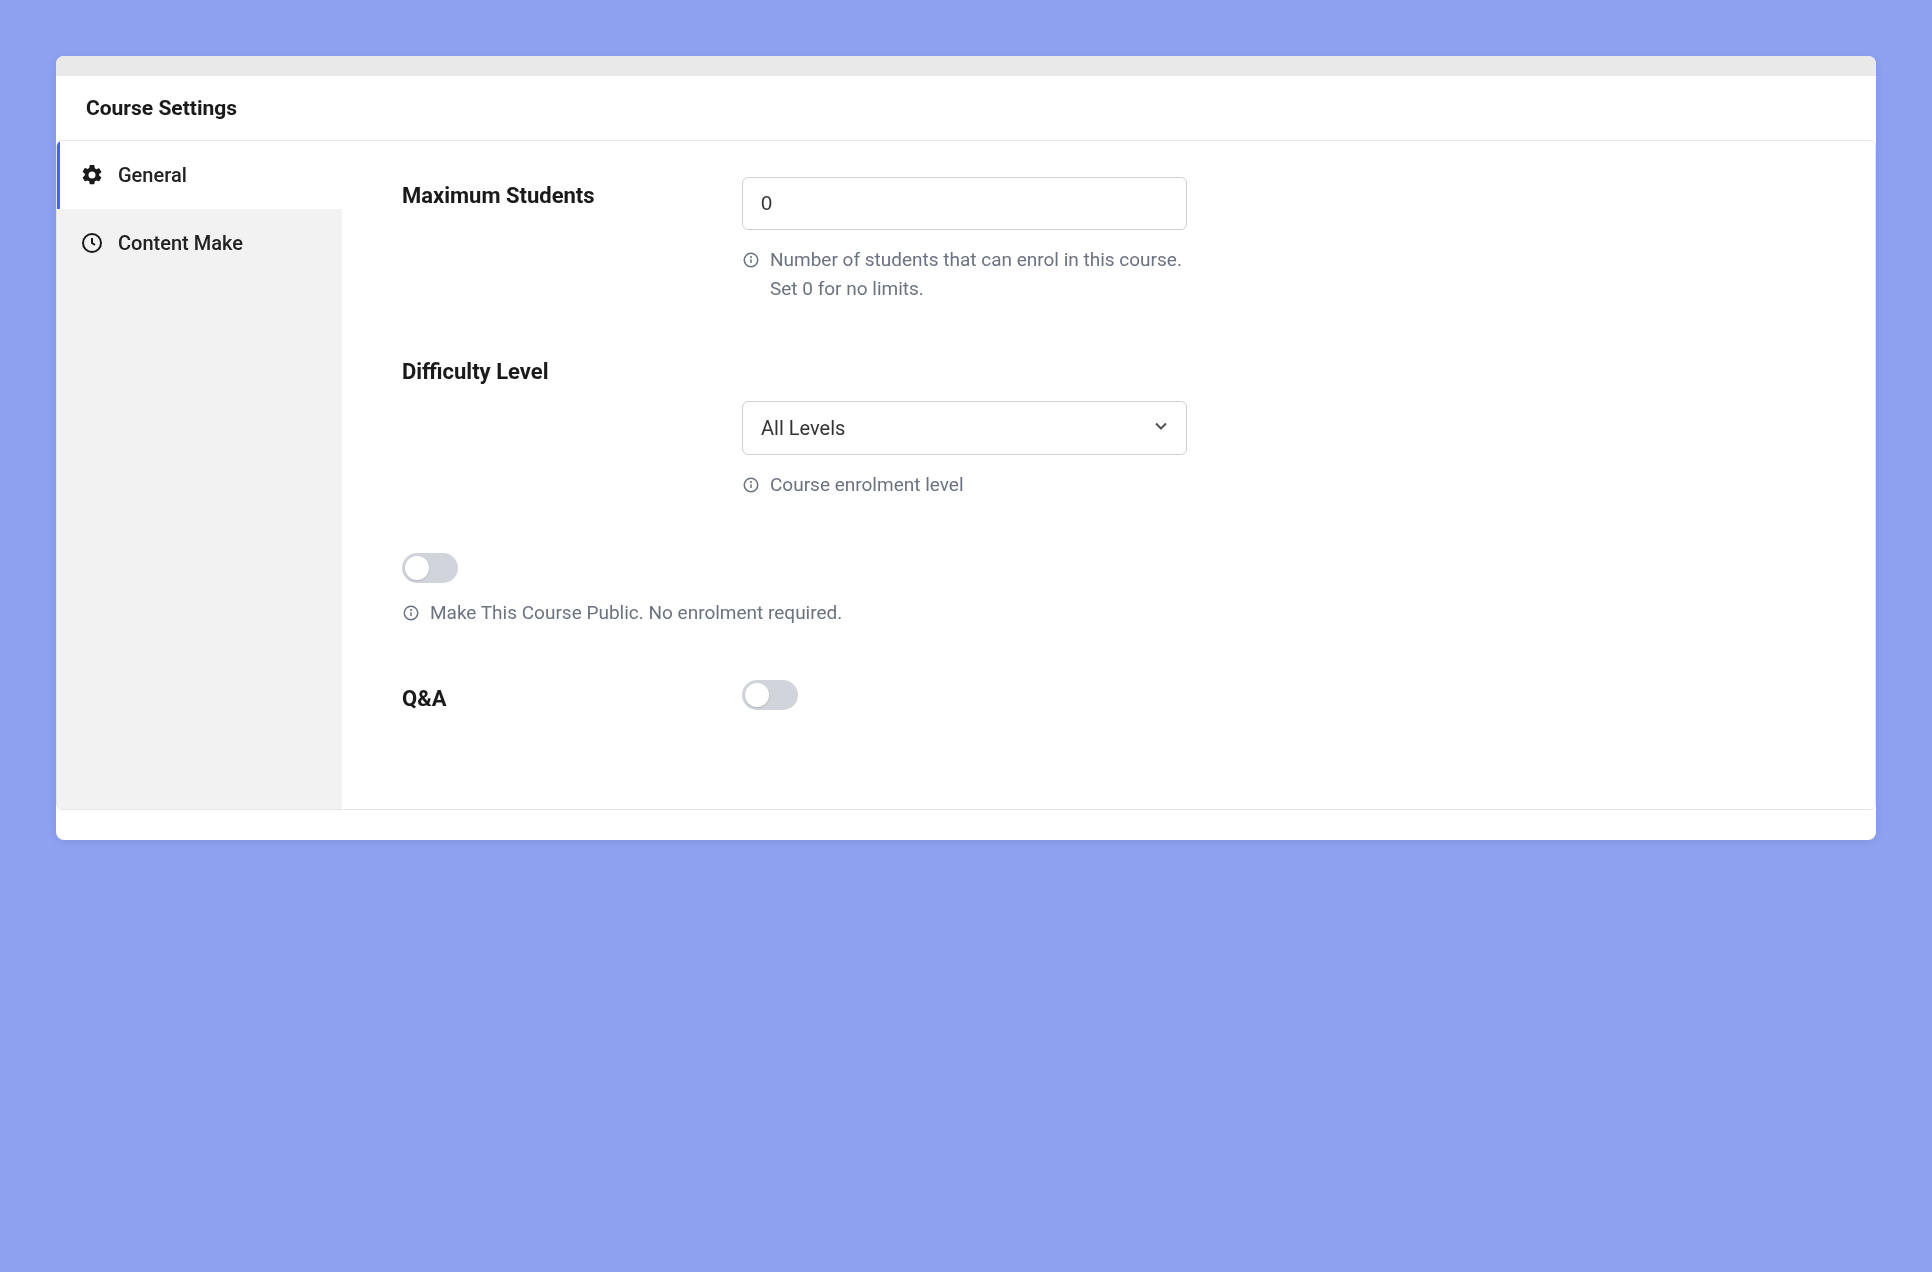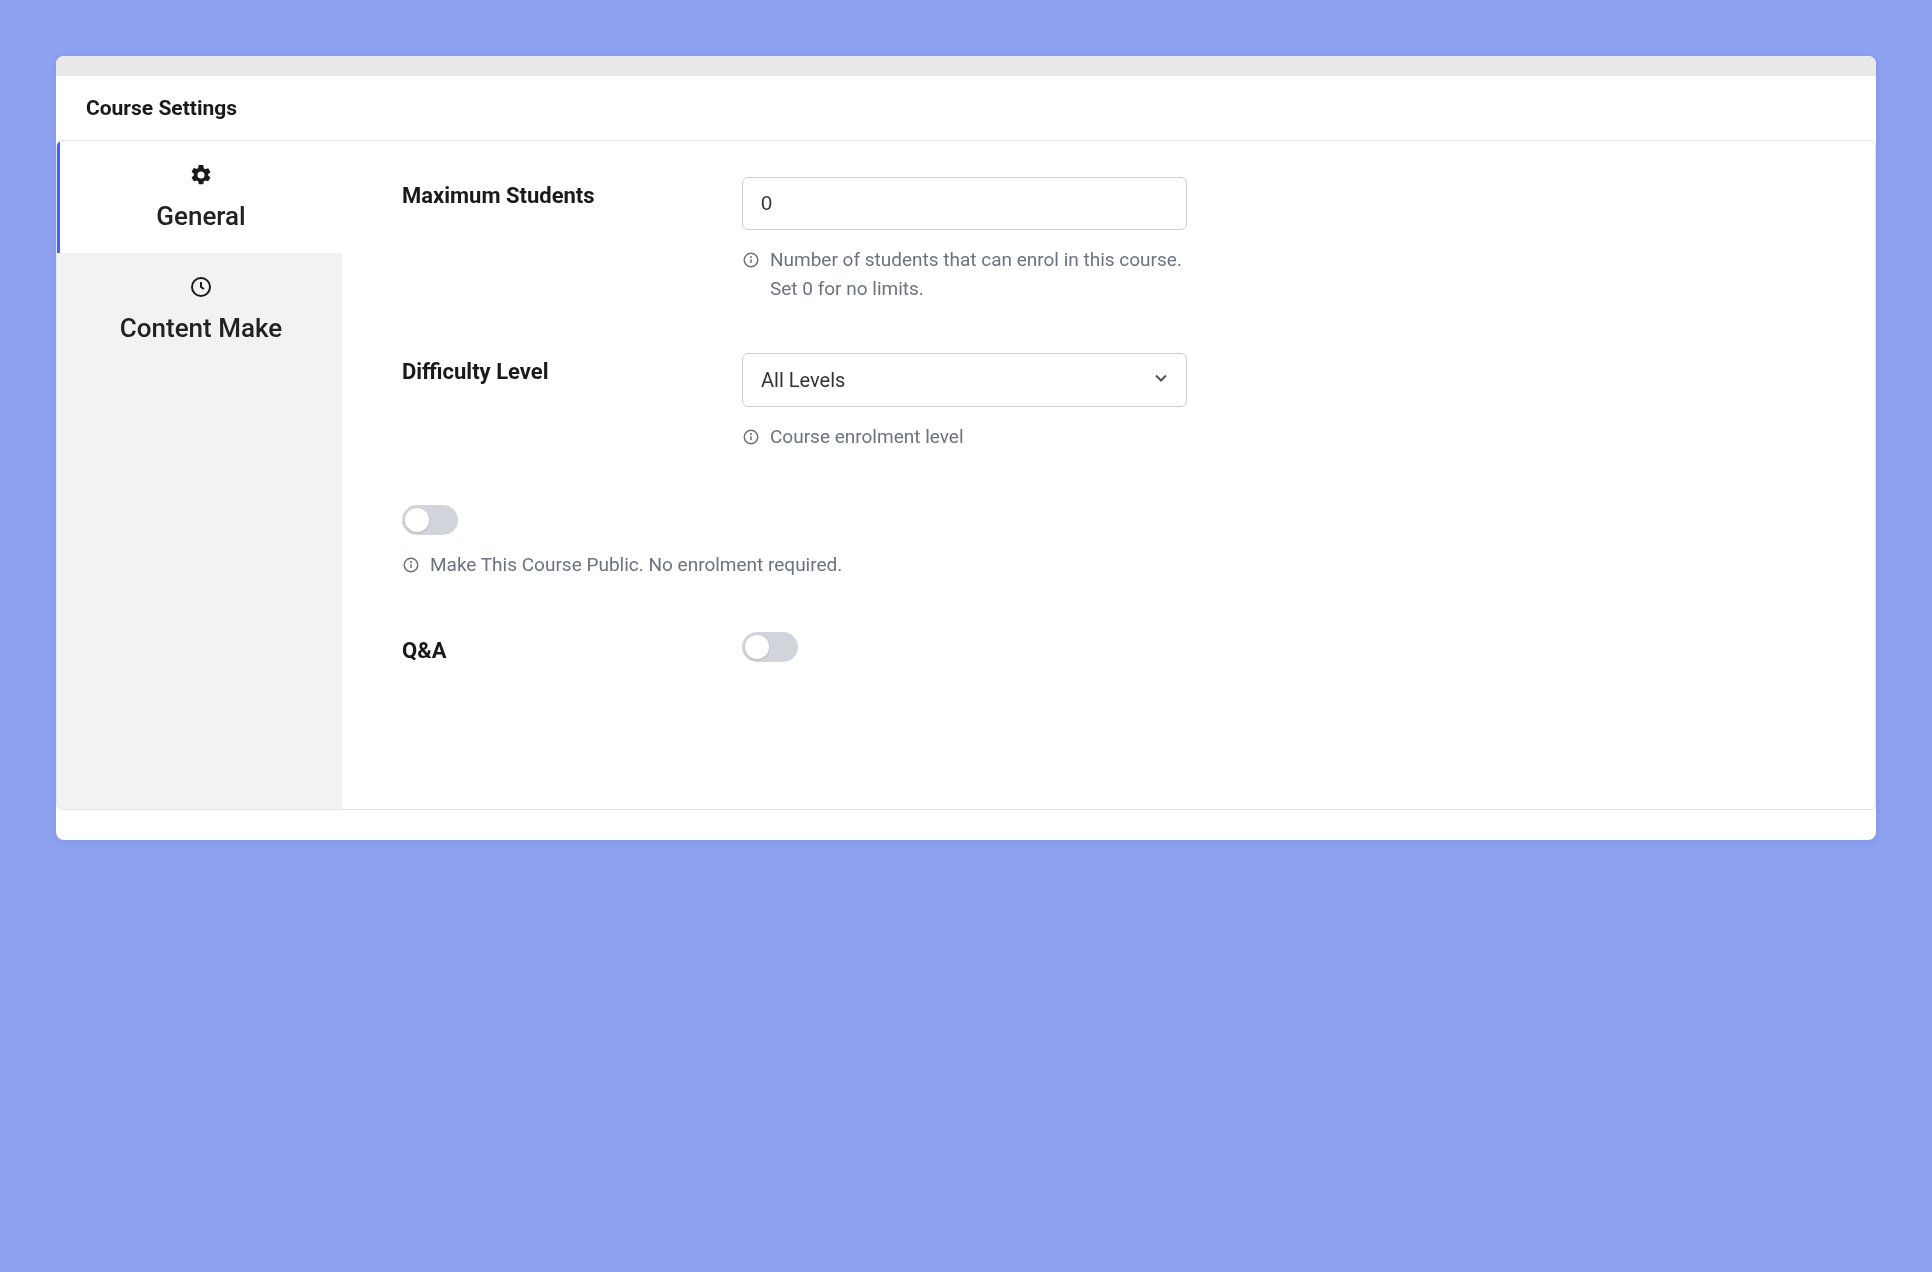--- a/index.html
+++ b/index.html
@@ -40,26 +40,25 @@
       width: 285px;
       background: #f2f2f2;
       display: flex;
       flex-direction: column;
     }
     .tab {
       display: flex;
       align-items: center;
       gap: 14px;
       padding: 22px 20px;
-      font-size: 26px;
+      font-size: 20px;
       font-weight: 500;
       color: #222;
       cursor: pointer;
       border-left: 3px solid transparent;
-      flex-direction: column;
     }
     .tab.active {
       background: #fff;
       border-left: 3px solid #3e64ff;
     }
     .tab .icon {
       display: inline-flex;
       width: 24px;
       height: 24px;
       align-items: center;
@@ -93,20 +92,21 @@
       border: 1px solid #cfcfcf;
       border-radius: 6px;
       padding: 14px 18px;
       font-size: 20px;
       color: #333;
       outline: none;
     }
     .select-wrap {
       position: relative;
       width: 100%;
+      margin-top: 48px;
     }
     .select {
       width: 100%;
       border: 1px solid #cfcfcf;
       border-radius: 6px;
       padding: 14px 44px 14px 18px;
       font-size: 20px;
       color: #333;
       background: #fff;
       appearance: none;

